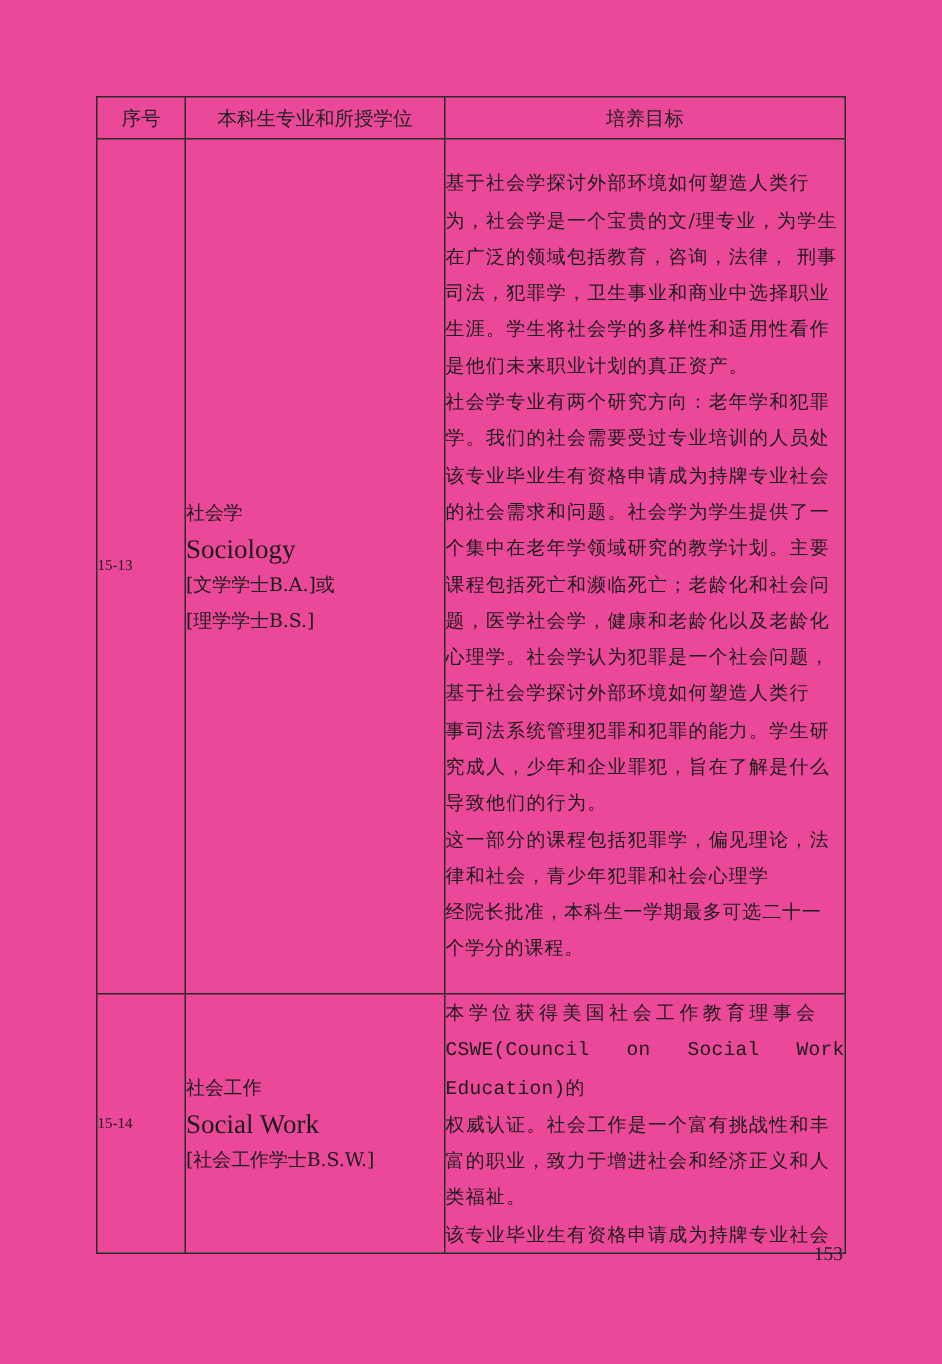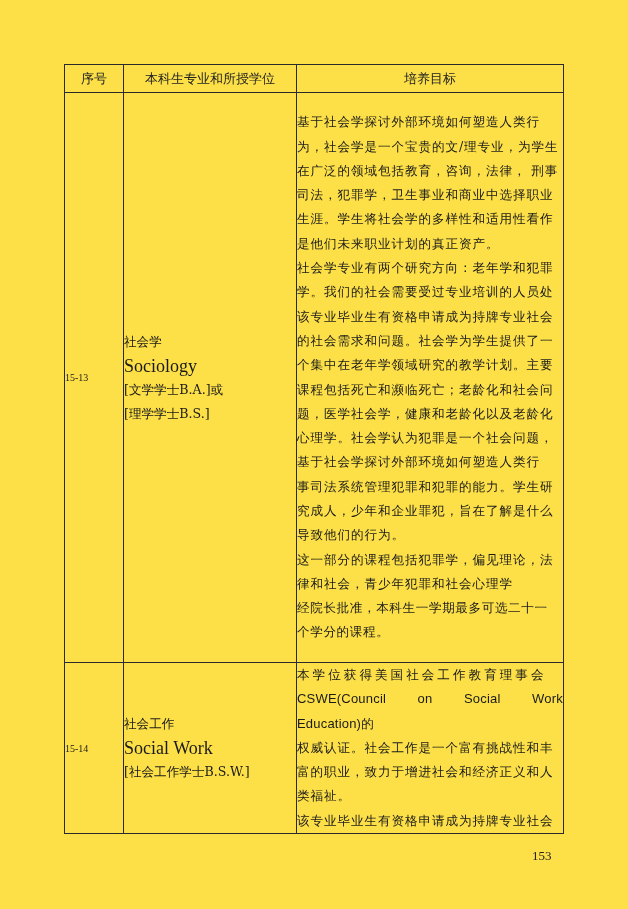--- a/index.html
+++ b/index.html
@@ -1,21 +1,21 @@
 <!DOCTYPE html>
 <html><head>
   <meta charset="utf-8">
   <style>
     html, body { margin: 0; padding: 0; background: #ffffff; }
     body {
       width: 628px; height: 909px; position: relative; overflow: hidden;
       font-family: "DejaVu Serif", "Liberation Serif", serif;
       color: #1a1a1a;
     }
-    .page { position: absolute; left: 0; top: 0; width: 628px; height: 909px; background: #fde047; }
+    .page { position: absolute; left: 0; top: 0; width: 628px; height: 909px; background: #ec4899; }
     table.majors {
       position: absolute; left: 64px; top: 64px; width: 499px;
       border-collapse: collapse; table-layout: fixed;
     }
     table.majors th, table.majors td {
       border: 1.3px solid #2a2a2a; padding: 0; vertical-align: middle;
     }
     table.majors th {
       height: 27px; font-family: "DejaVu Sans", "Liberation Sans", sans-serif;
       font-weight: normal; font-size: 13px; text-align: center; color: #222;
@@ -27,25 +27,25 @@
     td.major { padding-left: 3px; font-size: 12.6px; line-height: 24px; margin-top: 32px; }
     td.major div { white-space: nowrap; }
     td.major .en { font-family: "Liberation Serif", serif; font-size: 18px; }
     td.goal { vertical-align: top; padding: 0 1px 0 2px; }
     td.goal p {
       margin: 0; font-size: 12.6px; line-height: 24.3px; letter-spacing: 0.9px;
       text-align: justify; text-align-last: left;
     }
     td.goal p.bold { font-weight: normal; letter-spacing: 0.6px; }
     td.goal p.spread { letter-spacing: 3px; }
-    td.goal p .en { font-family: Liberation Sans, sans-serif; letter-spacing: 0.2px; word-spacing: 4px; font-size: 13px; }
+    td.goal p .en { font-family: Liberation Mono, monospace; letter-spacing: 0.2px; word-spacing: 4px; font-size: 13px; }
     .row1 td { height: 569px; }
     .row2 td { height: 156px; }
     .page-number {
-      position: absolute; left: 532px; top: 848px; width: 30px; text-align: left;
+      position: absolute; left: 532px; top: 828px; width: 30px; text-align: right;
       font-family: "Liberation Serif", serif; font-size: 13px; color: #222;
     }
   </style>
 </head>
 <body>
 
 <div class="page">
   <table class="majors">
     <colgroup>
         <col class="c1">

